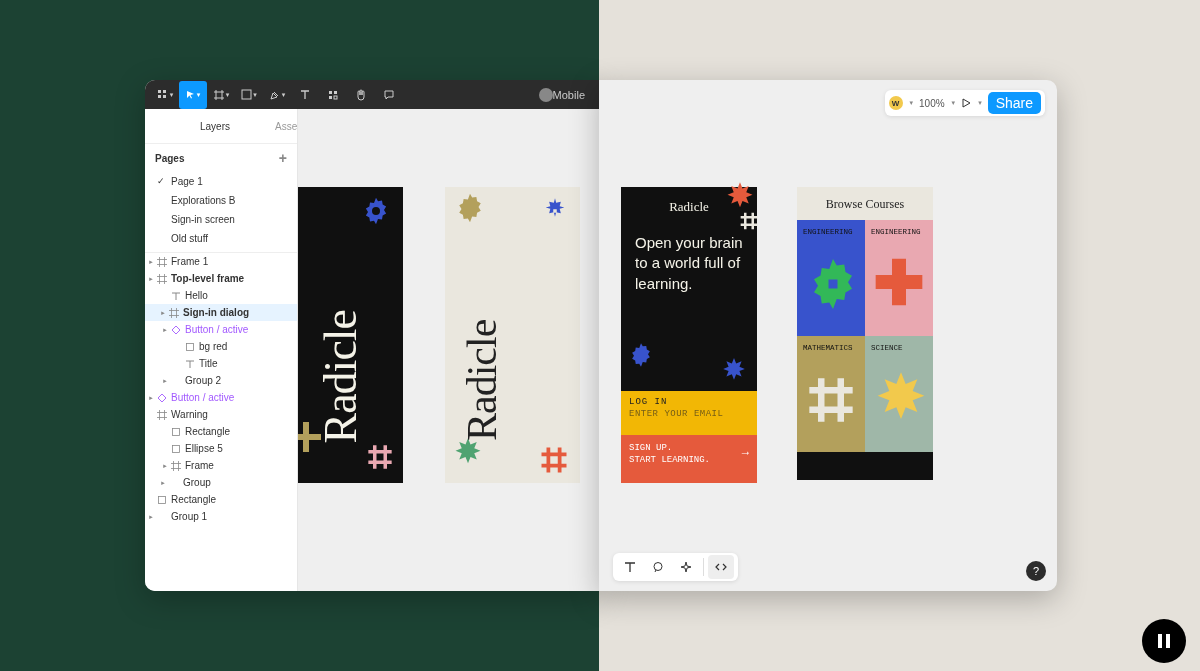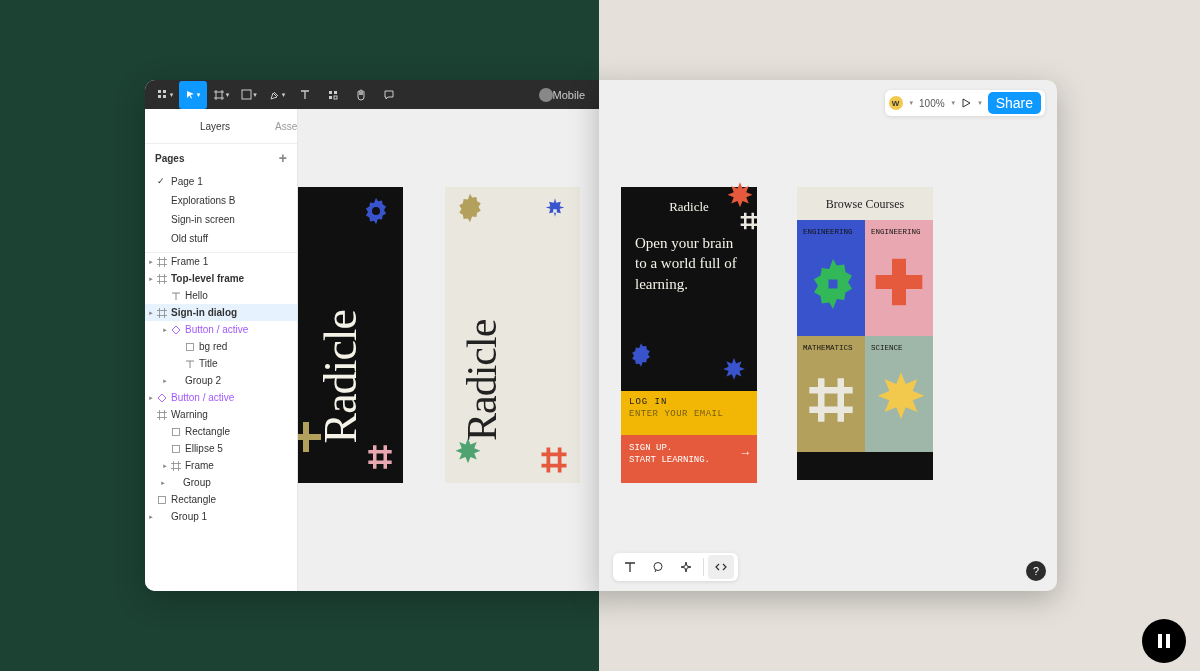--- a/index.html
+++ b/index.html
@@ -60,21 +60,21 @@
 .vbtn { width: 26px; height: 24px; display: flex; align-items: center; justify-content: center; border-radius: 4px; cursor: pointer; color: #333; }
 .vbtn.active { background: #eee; }
 .vsep { width: 1px; height: 18px; background: #ddd; margin: 0 2px; }
 
 .help-fab { position: absolute; right: 11px; bottom: 10px; width: 20px; height: 20px; border-radius: 50%; background: #2c2c2c; color: #fff; display: flex; align-items: center; justify-content: center; font-size: 11px; cursor: pointer; }
 
 
 .canvas-right { position: absolute; left: 0; right: 0; top: 0; bottom: 0; }
 .f3 { left: 22px; top: 107px; width: 136px; height: 296px; background: #101010; }
 .f3 .brand { color: #f5f3e8; font-family: Georgia, serif; font-size: 13px; text-align: center; padding-top: 12px; }
-.f3 .headline { color: #f5f3e8; font-family: Liberation Serif, serif; font-size: 15px; line-height: 1.35; padding: 18px 14px 0; }
+.f3 .headline { color: #f5f3e8; font-family: Liberation Sans, sans-serif; font-size: 15px; line-height: 1.35; padding: 18px 14px 0; }
 .f3 .login-band { position: absolute; bottom: 48px; left: 0; right: 0; height: 44px; background: #f2b705; padding: 6px 8px; font-family: "Courier New", monospace; font-size: 9px; color: #222; }
 .f3 .signup-band { position: absolute; bottom: 0; left: 0; right: 0; height: 48px; background: #e55a3c; padding: 8px; font-family: "Courier New", monospace; font-size: 9px; color: #fff; line-height: 1.3; }
 .f3 .arrow { position: absolute; right: 8px; top: 10px; color: #fff; font-size: 12px; }
 
 .f4 { left: 198px; top: 107px; width: 136px; height: 284px; background: #eae7de; }
 .f4 .browse-title { font-family: Georgia, serif; font-size: 12px; text-align: center; padding: 10px 0 8px; color: #222; }
 .f4 .grid { display: grid; grid-template-columns: 1fr 1fr; grid-template-rows: 116px 116px; }
 .f4 .cell { position: relative; display: flex; flex-direction: column; align-items: flex-start; padding: 8px 6px; font-family: "Courier New", monospace; font-size: 7.5px; color: #111; overflow: hidden; }
 .c-eng { background: #3853cc; color: #fff; }
 .c-tech { background: #e9a8b1; }
@@ -207,21 +207,21 @@
         </div>
         <div class="layer-row" style="padding-left: 16px;">
           <span class="disc"></span>
           <span class="ico">
             <svg width="10" height="10" viewBox="0 0 10 10">
               <path d="M1 2 H9 M5 2 V9" stroke="#888" stroke-width="1"></path>
             </svg>
           </span>
           <span class="layer-label">Hello</span>
         </div>
-        <div class="layer-row selected" style="padding-left: 2px;">
+        <div class="layer-row selected" style="padding-left: 14px;">
           <span class="disc">▸</span>
           <span class="ico">
             <svg width="10" height="10" viewBox="0 0 10 10">
               <path d="M2.5 0 V10 M7.5 0 V10 M0 2.5 H10 M0 7.5 H10" stroke="#888" stroke-width="0.8"></path>
             </svg>
           </span>
           <span class="layer-label bold">Sign-in dialog</span>
         </div>
         <div class="layer-row purple" style="padding-left: 16px;">
           <span class="disc">▸</span>

